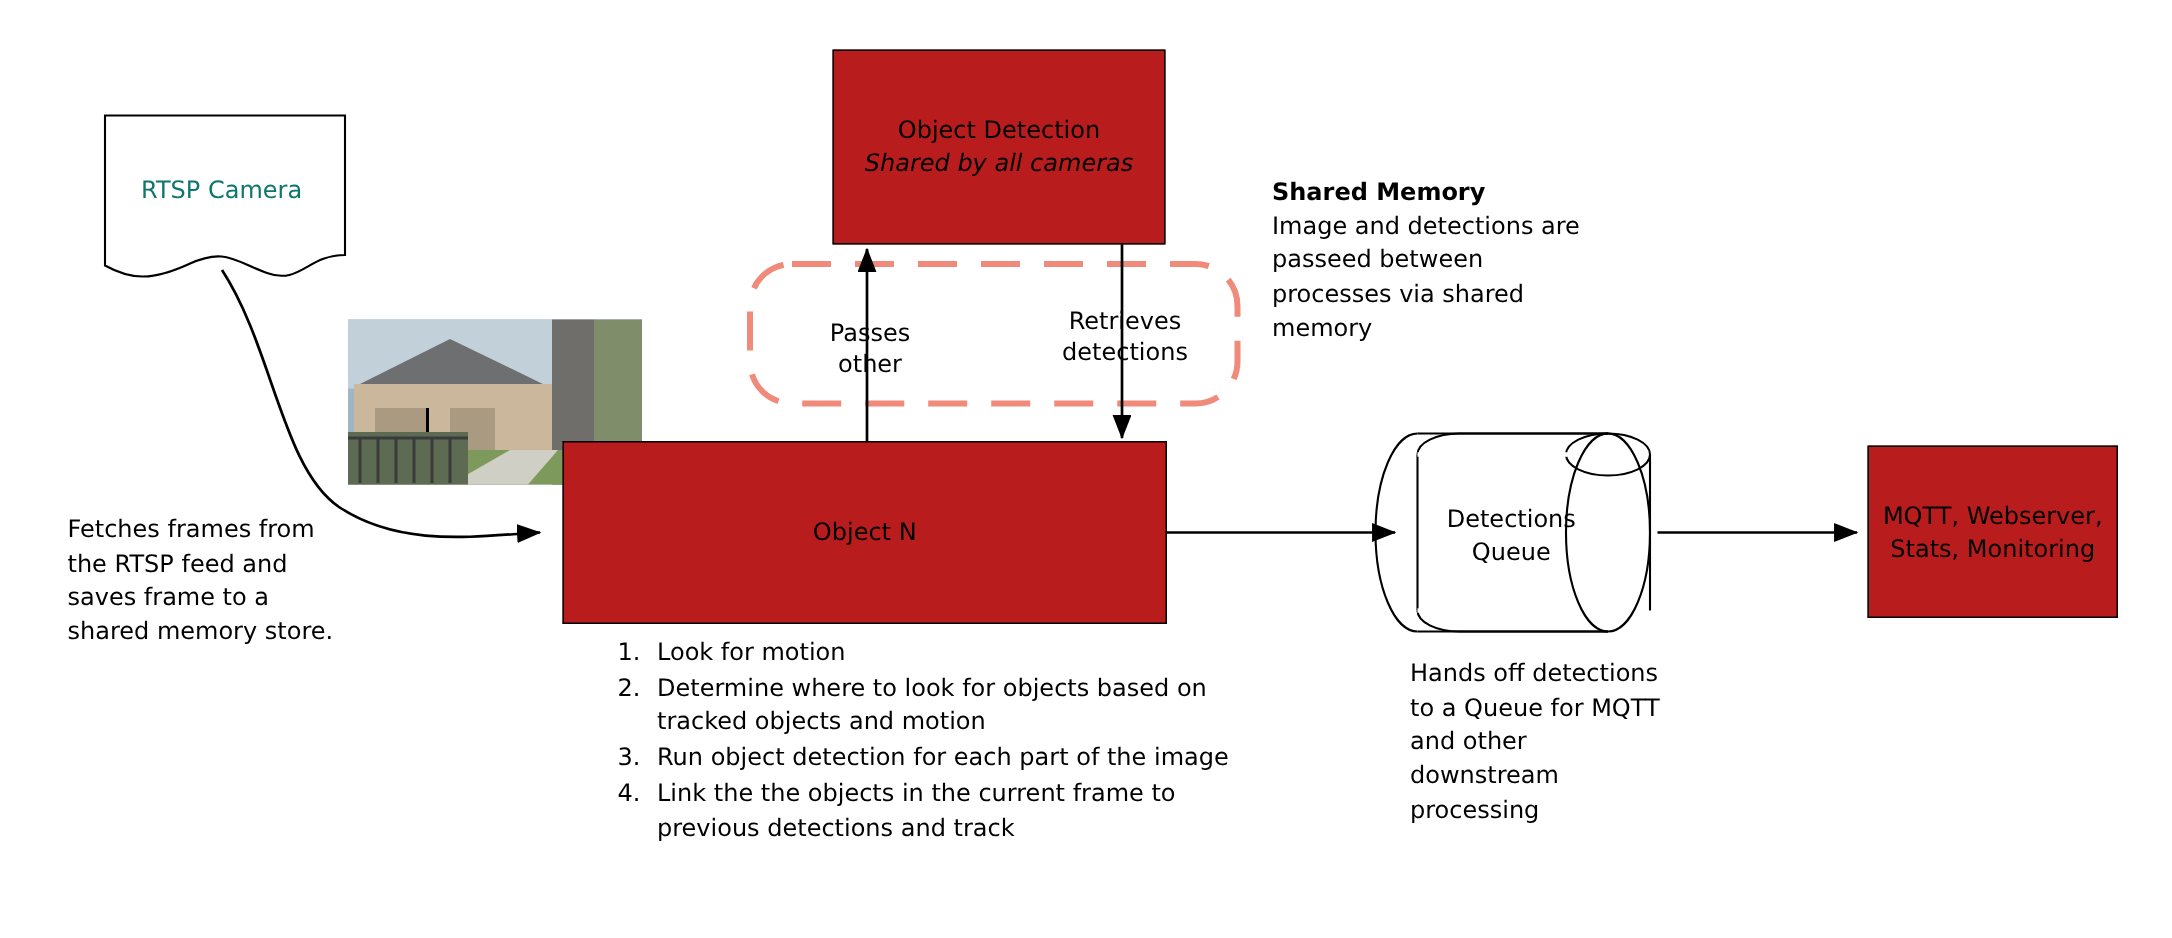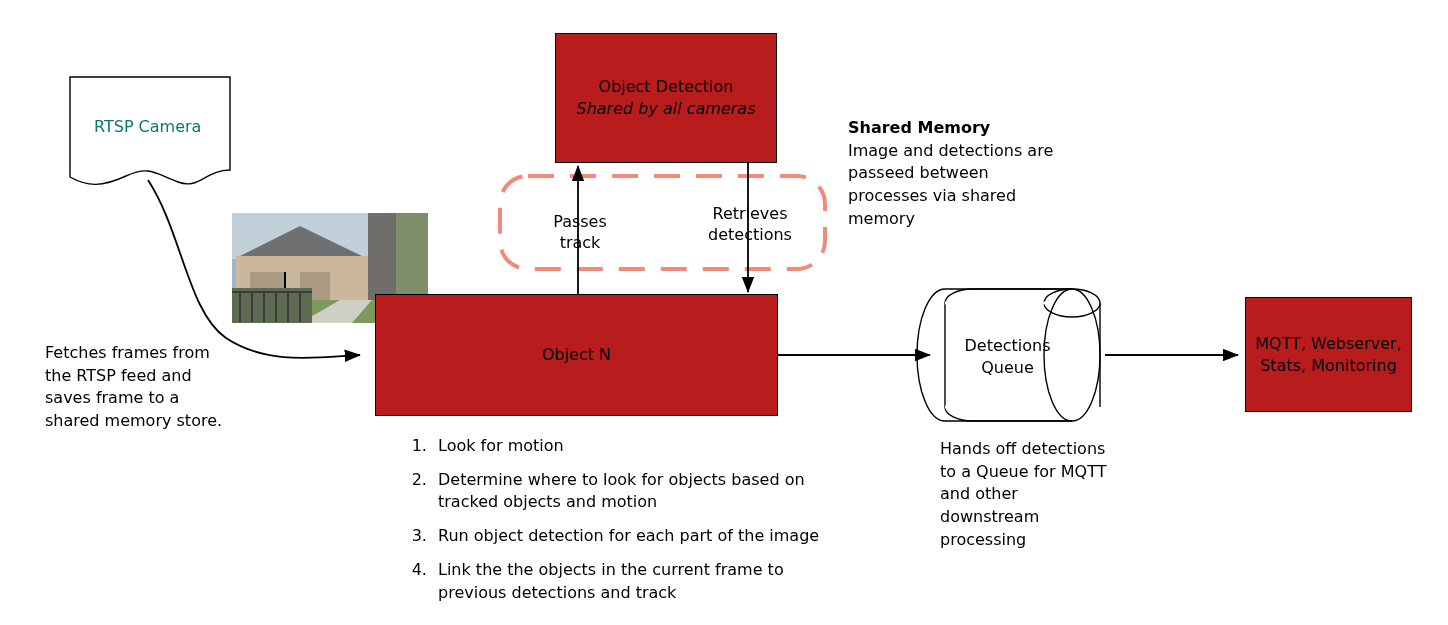--- a/index.html
+++ b/index.html
@@ -72,21 +72,20 @@
     padding: 0 0 0 60px;
     width: 400px;
     font-size: 16px;
     color: #000;
     line-height: 1.42;
     list-style: decimal;
   }
   ol.steps li {
     margin-bottom: 1px;
     padding-left: 6px;
-    margin-top: 11px;
   }
   svg.overlay {
     position: absolute;
     left: 0;
     top: 0;
     width: 1448px;
     height: 625px;
     pointer-events: none;
   }
   .cylinder-label {
@@ -175,21 +174,21 @@
     <div class="line1">Stats, Monitoring</div>
   </div>
 
   <div class="cylinder-label">
     <div>Detections</div>
     <div>Queue</div>
   </div>
 
   <div class="dashed-note" style="left:520px; top:212px; width:120px;">
     <div>Passes</div>
-    <div>track</div>
+    <div>other</div>
   </div>
   <div class="dashed-note" style="left:690px; top:204px; width:120px;">
     <div>Retrieves</div>
     <div>detections</div>
   </div>
 
   <div class="plain-text" style="left:848px; top:117px; width:215px;">
     <div class="bold">Shared Memory</div>
     <div>Image and detections are passeed between processes via shared memory</div>
   </div>

